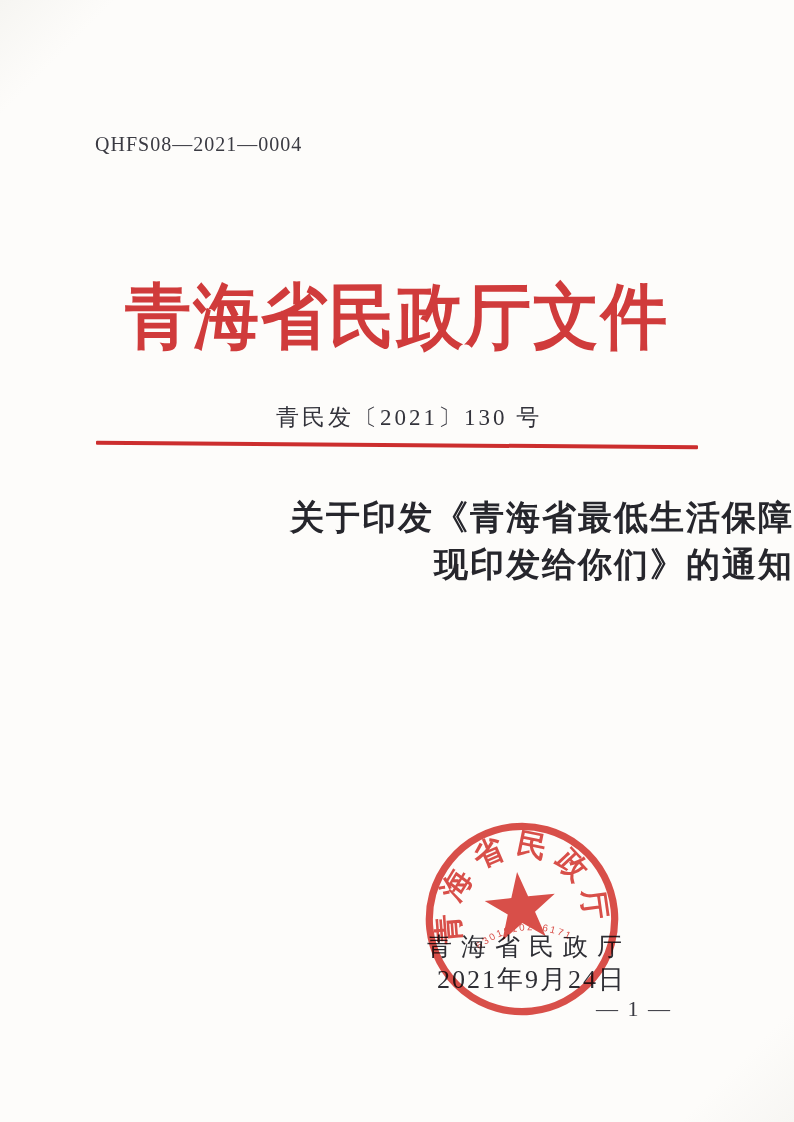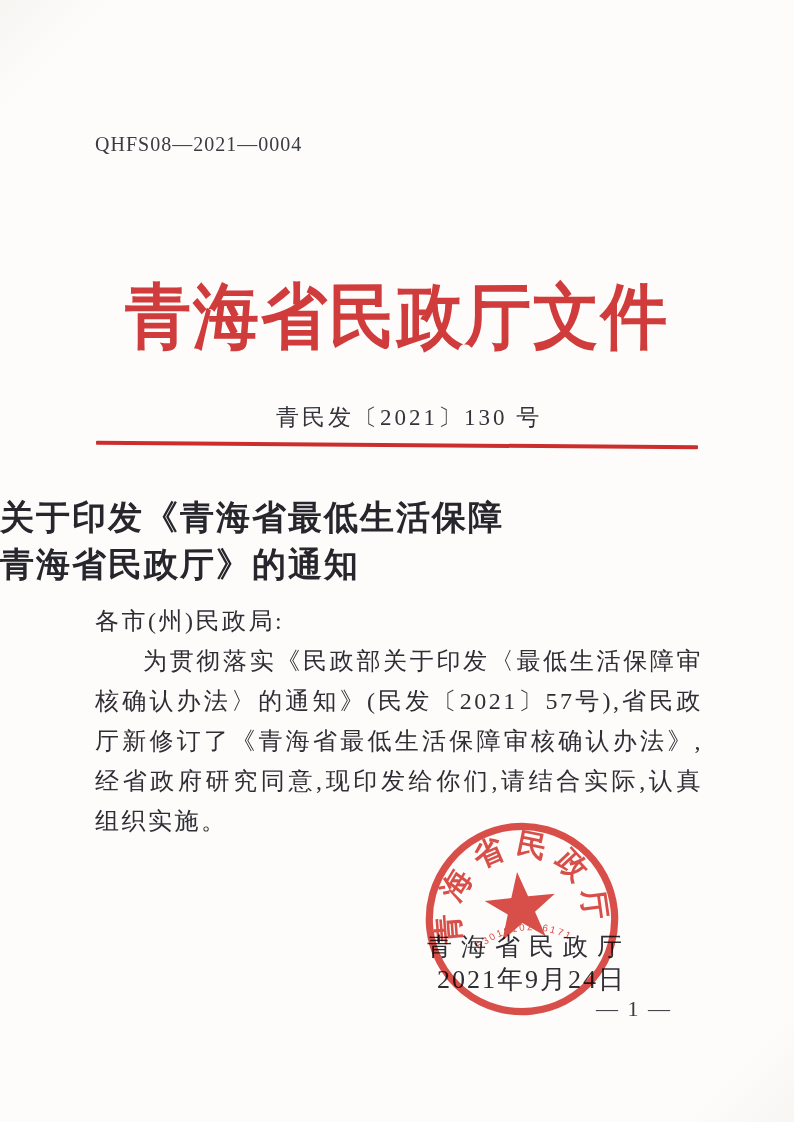--- a/index.html
+++ b/index.html
@@ -45,21 +45,21 @@
     position: absolute;
     left: 96px; top: 443px;
     width: 602px; height: 4px;
     transform: rotate(0.45deg);
     border-radius: 1px;
   }
   .notice-title {
     position: absolute;
     left: 0; top: 494px;
     width: 794px;
-    text-align: left;
+    text-align: right;
     font-size: 34px;
     font-weight: bold;
     line-height: 47px;
     letter-spacing: 2px;
     color: #26262c;
   }
   .body-block {
     position: absolute;
     left: 95px; top: 601px;
     width: 608px;
@@ -114,27 +114,23 @@
   <div class="doc-code">QHFS08—2021—0004</div>
 
   <div class="agency-title" style="color: rgb(208, 59, 59);">青海省民政厅文件</div>
 
   <div class="ref-number">青民发〔2021〕130 号</div>
 
   <div class="red-rule" style="background: rgb(204, 46, 46);"></div>
 
   <div class="notice-title">
     <div>关于印发《青海省最低生活保障</div>
-    <div>青海省民政厅》的通知</div>
+    <div>现印发给你们》的通知</div>
   </div>
 
-  <div class="body-block">
-    <p class="salutation">各市(州)民政局:</p>
-    <p class="paragraph">为贯彻落实《民政部关于印发〈最低生活保障审核确认办法〉的通知》(民发〔2021〕57号),省民政厅新修订了《青海省最低生活保障审核确认办法》,经省政府研究同意,现印发给你们,请结合实际,认真组织实施。</p>
-  </div>
 
   <div class="sign-agency">青海省民政厅</div>
   <div class="sign-date">2021年9月24日</div>
 
   <svg class="seal" viewBox="0 0 200 200" xmlns="http://www.w3.org/2000/svg">
     <g transform="rotate(-6 100 100)">
       <circle cx="100" cy="100" r="90" fill="none" stroke-width="7" stroke="#d8423c"></circle>
       <polygon points="100,54 108.2,78.7 134.2,78.9 113.3,94.3 121.2,119.1 100,104 78.8,119.1 86.7,94.3 65.8,78.9 91.8,78.7" fill="#d8423c"></polygon>
       <path id="sealTextArc" d="M 41.7 121.2 A 62 62 0 1 1 158.3 121.2" fill="none"></path>
       <text font-size="29" font-weight="bold" letter-spacing="9" font-family="Liberation Serif, serif">

